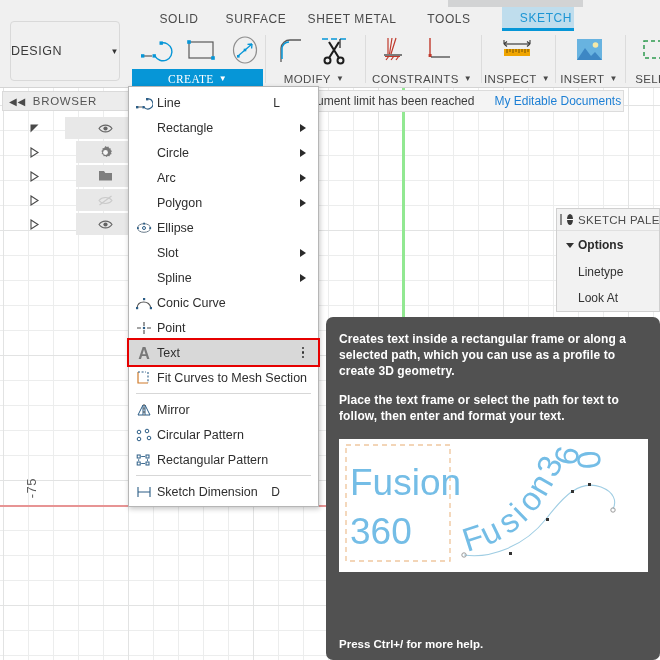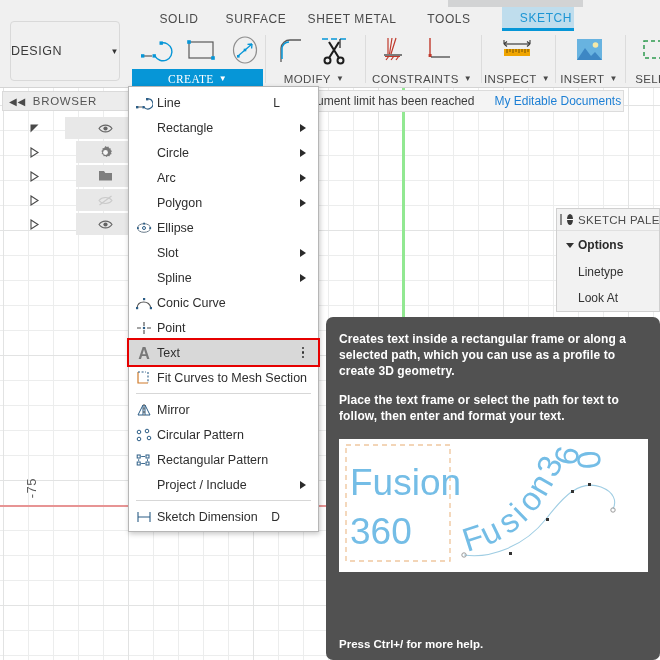--- a/index.html
+++ b/index.html
@@ -615,25 +615,20 @@
           <rect x="2.2" y="2" width="3" height="3" fill="none" stroke="#2b5d86" stroke-width="1"></rect>
           <rect x="11" y="2" width="3" height="3" fill="none" stroke="#2b5d86" stroke-width="1"></rect>
           <rect x="2.2" y="9" width="3" height="3" fill="none" stroke="#2b5d86" stroke-width="1"></rect>
           <rect x="11" y="9" width="3" height="3" fill="none" stroke="#2b5d86" stroke-width="1"></rect>
           <path d="M6.2 3.5 H10 M6.2 10.5 H10 M3.7 6.2 V8 M12.5 6.2 V8" stroke="#2b5d86" stroke-width=".9"></path>
         </svg>
       </span>
       <span class="mlabel">Rectangular Pattern</span>
     </div>
 
-    <div class="mi">
-      <span class="mico"></span>
-      <span class="mlabel">Project / Include</span>
-      <span class="arrow"></span>
-    </div>
 
     <div class="msep"></div>
 
     <div class="mi">
       <span class="mico">
         <svg width="18" height="14" viewBox="0 0 18 14">
           <path d="M3 2 V12 M15 2 V12 M3 7 H15" stroke="#2b5d86" stroke-width="1.1"></path>
         </svg>
       </span>
       <span class="mlabel">Sketch Dimension</span>

